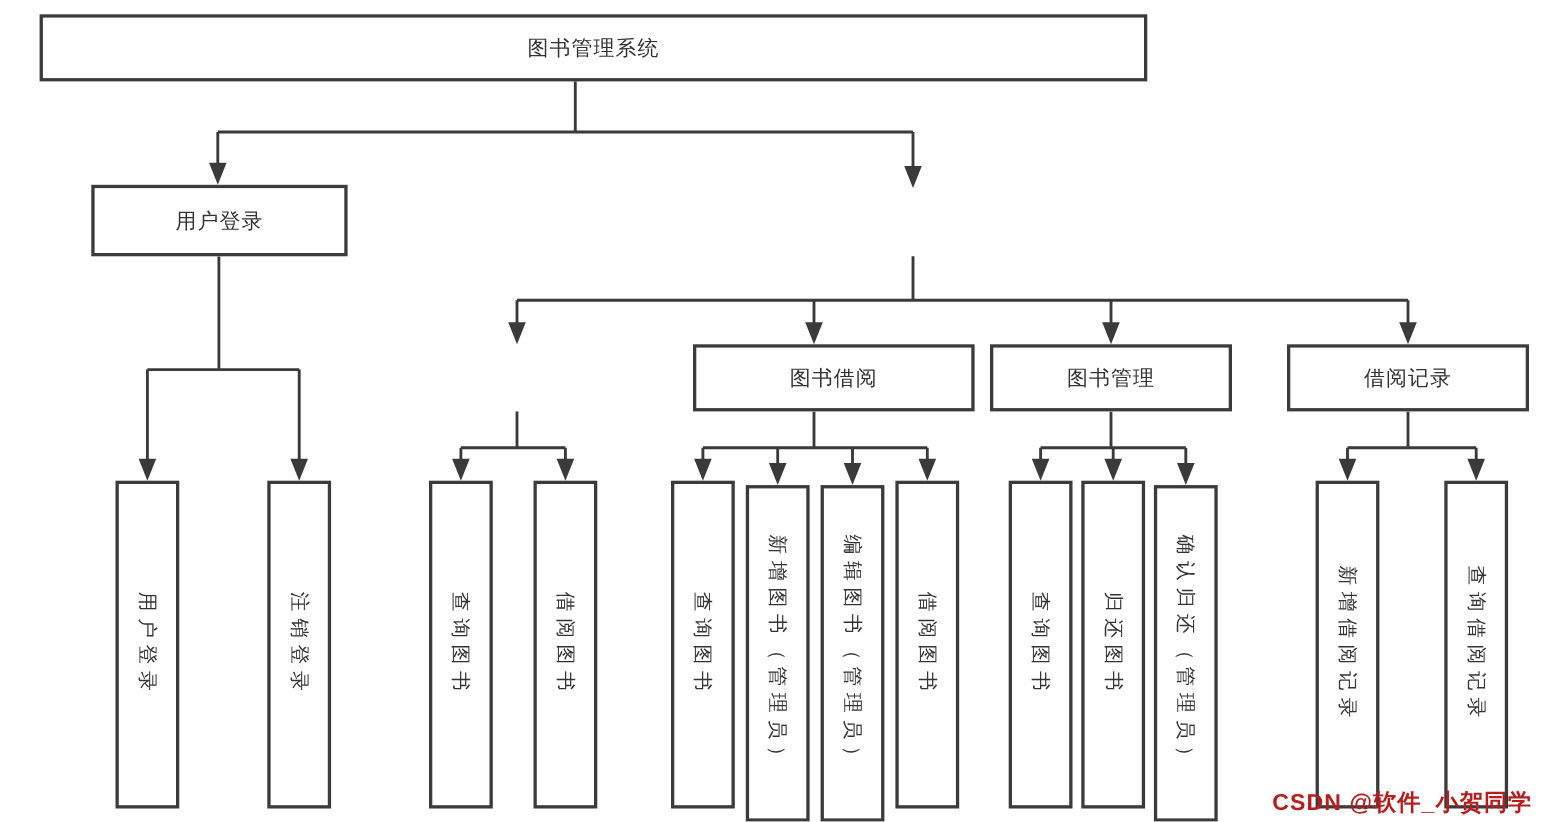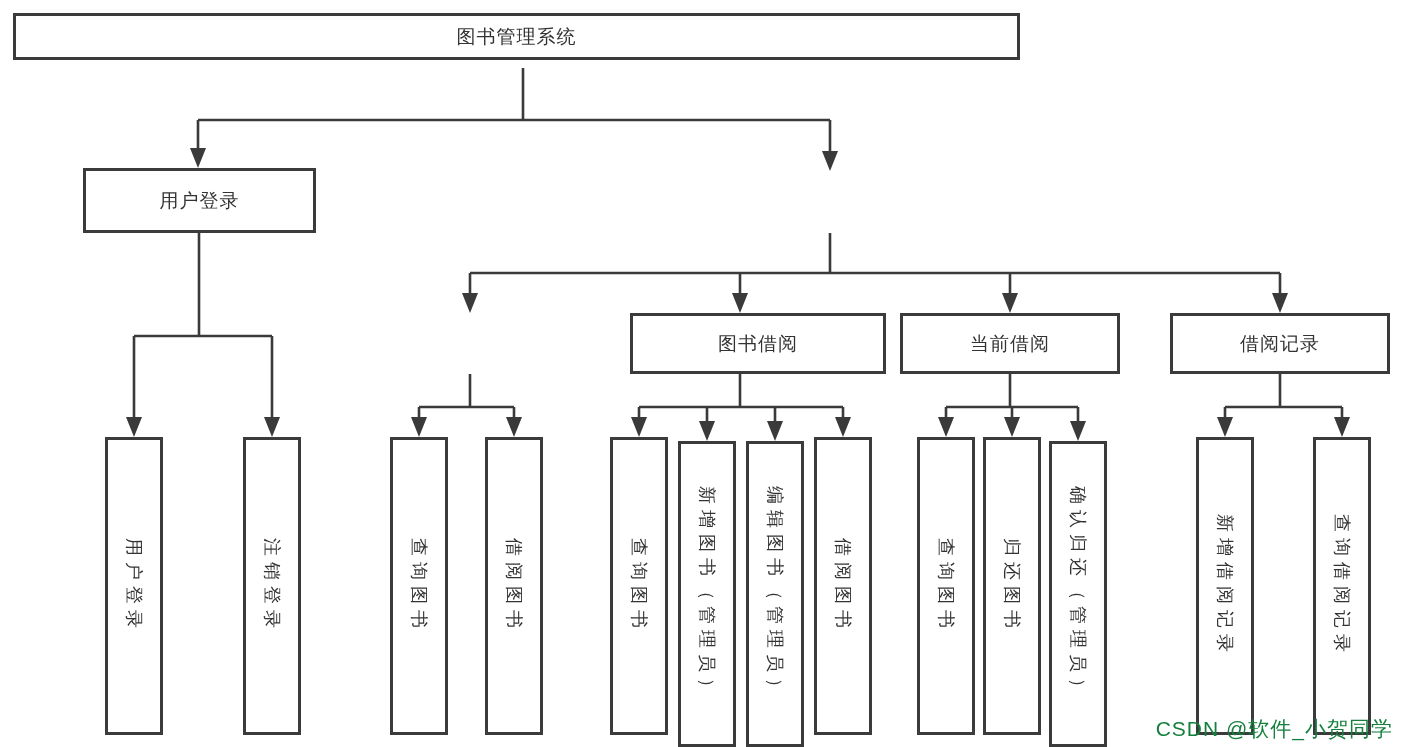--- a/index.html
+++ b/index.html
@@ -58,23 +58,24 @@
     white-space: nowrap;
     font-size: 18px;
     letter-spacing: 6px;
   }
   .watermark {
     position: absolute;
     right: 12px;
     bottom: 4px;
     z-index: 3;
     font-size: 21px;
-    color: #15803d;
+    color: #b91c1c;
     letter-spacing: 1px;
     white-space: nowrap;
+    font-weight: bold;
   }
 </style>
 </head>
 <body>
 
 <div class="canvas">
 
   <svg class="connectors" viewBox="0 0 1405 747" xmlns="http://www.w3.org/2000/svg">
 
     <path d="M523 68 V120 M198 120 H830 M198 120 V150 M830 120 V153"></path>
@@ -104,33 +105,33 @@
     <path d="M1010 374 V407 M946 407 H1078 M946 407 V419 M1012 407 V419 M1078 407 V423"></path>
     <polygon points="938,417 954,417 946,437"></polygon>
     <polygon points="1004,417 1020,417 1012,437"></polygon>
     <polygon points="1070,421 1086,421 1078,441"></polygon>
 
     <path d="M1280 374 V407 M1225 407 H1342 M1225 407 V419 M1342 407 V419"></path>
     <polygon points="1217,417 1233,417 1225,437"></polygon>
     <polygon points="1334,417 1350,417 1342,437"></polygon>
   </svg>
 
-  <div class="node hbox" style="left:13px;top:13px;width:1007px;height:47px">
+  <div class="node hbox" style="left:36px;top:13px;width:1007px;height:61px">
     <span class="htext">图书管理系统</span>
   </div>
 
   <div class="node hbox" style="left:83px;top:168px;width:233px;height:65px">
     <span class="htext">用户登录</span>
   </div>
 
   <div class="node hbox" style="left:630px;top:313px;width:256px;height:61px">
     <span class="htext">图书借阅</span>
   </div>
   <div class="node hbox" style="left:900px;top:313px;width:220px;height:61px">
-    <span class="htext">当前借阅</span>
+    <span class="htext">图书管理</span>
   </div>
   <div class="node hbox" style="left:1170px;top:313px;width:220px;height:61px">
     <span class="htext">借阅记录</span>
   </div>
 
   <div class="node vbox" style="left:105px;top:437px;width:58px;height:298px">
     <span class="vtext">用户登录</span>
   </div>
   <div class="node vbox" style="left:243px;top:437px;width:58px;height:298px">
     <span class="vtext">注销登录</span>

